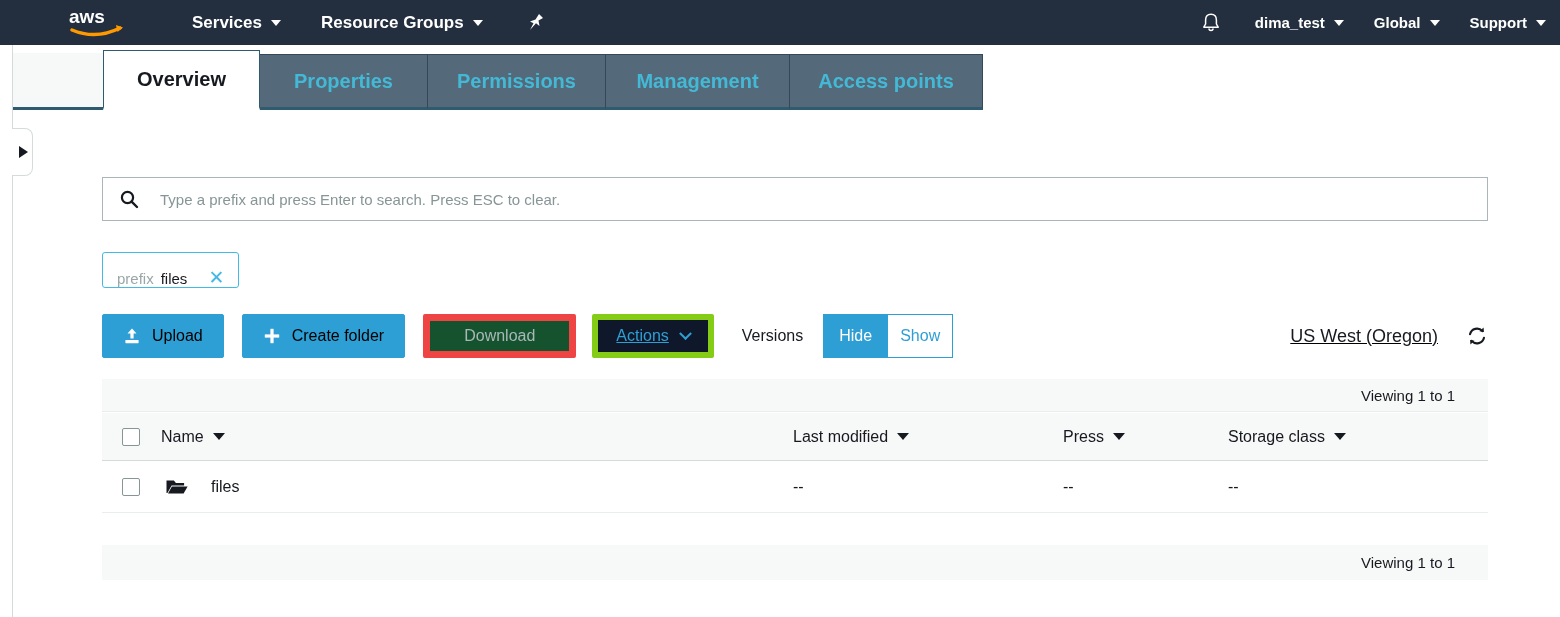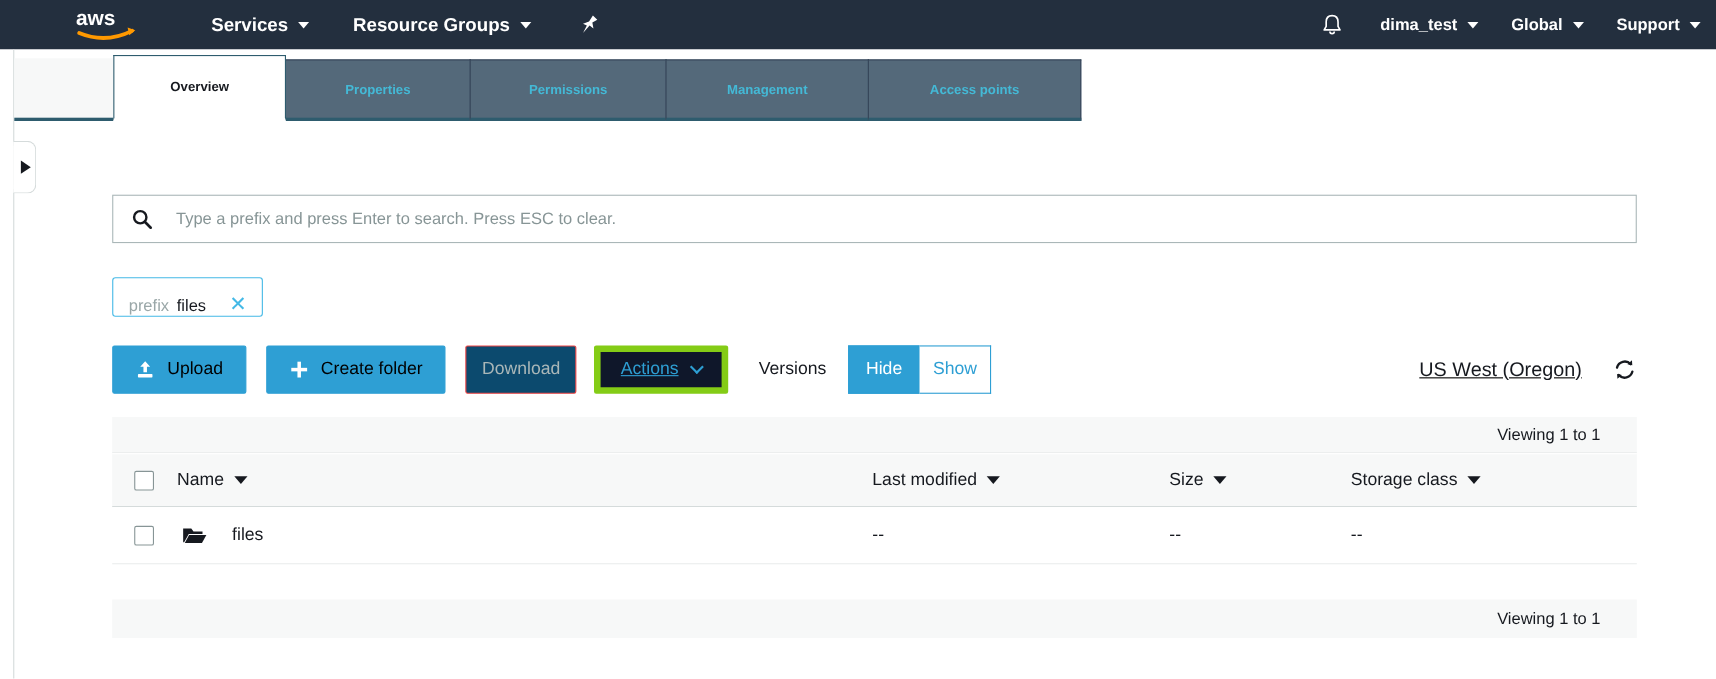--- a/index.html
+++ b/index.html
@@ -134,21 +134,21 @@
     top: 8px;
     display: flex;
     align-items: flex-end;
     height: 57px;
   }
   .tab {
     height: 52px;
     display: flex;
     align-items: center;
     justify-content: center;
-    font-size: 12px;
+    font-size: 20px;
     font-weight: bold;
     color: #44b9d6;
     background: #54697a;
     border: 1px solid #37475a;
     border-bottom: 3px solid #2e5c6e;
     cursor: pointer;
     white-space: nowrap;
     margin-left: -1px;
     box-sizing: content-box;
   }
@@ -236,24 +236,24 @@
     white-space: nowrap;
   }
   .btn-primary {
     background: #2e9fd4;
     color: #000000;
     padding: 0 20px;
     border: 1px solid #2e9fd4;
   }
   .btn-primary .bicon { margin-right: 11px; display: flex; align-items: center; }
   .btn-disabled {
-    background: #0c4a6e;
+    background: #14532d;
     color: #aab7b8;
-    border: 1px solid #ef4444;
-    padding: 0 14px;
+    border: 7px solid #ef4444;
+    padding: 0 34px;
     cursor: default;
   }
   .btn-outline {
     background: #0f172a;
     color: #2e9fd4;
     border: 6px solid #84cc16;
     padding: 0 18px;
     text-decoration: underline;
   }
   .btn-outline .dcaret {
@@ -537,21 +537,21 @@
           </span>
         </div>
         <div class="cell-mod">
           <span class="hdr-label">
             <span>Last modified</span>
             <span class="sortcaret"></span>
           </span>
         </div>
         <div class="cell-size">
           <span class="hdr-label">
-            <span>Size</span>
+            <span>Press</span>
             <span class="sortcaret"></span>
           </span>
         </div>
         <div class="cell-class">
           <span class="hdr-label">
             <span>Storage class</span>
             <span class="sortcaret"></span>
           </span>
         </div>
       </div>

